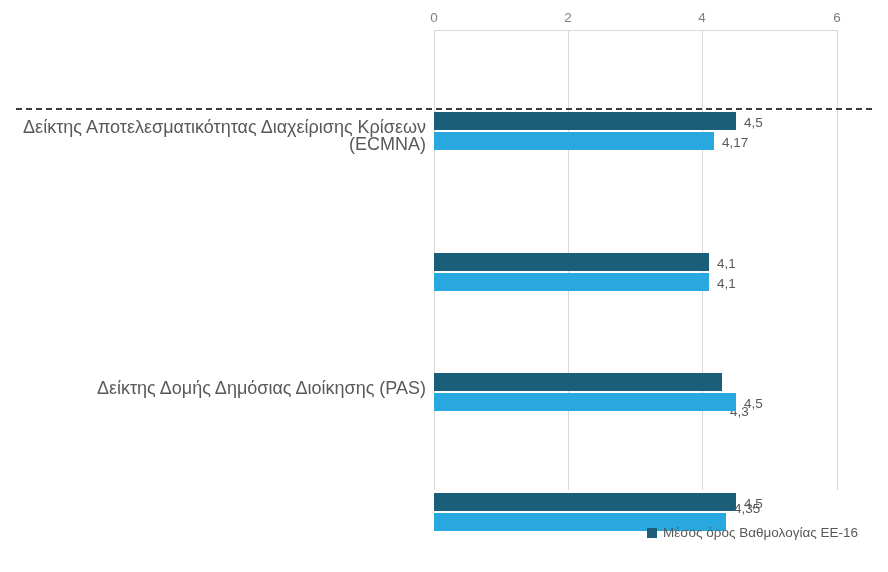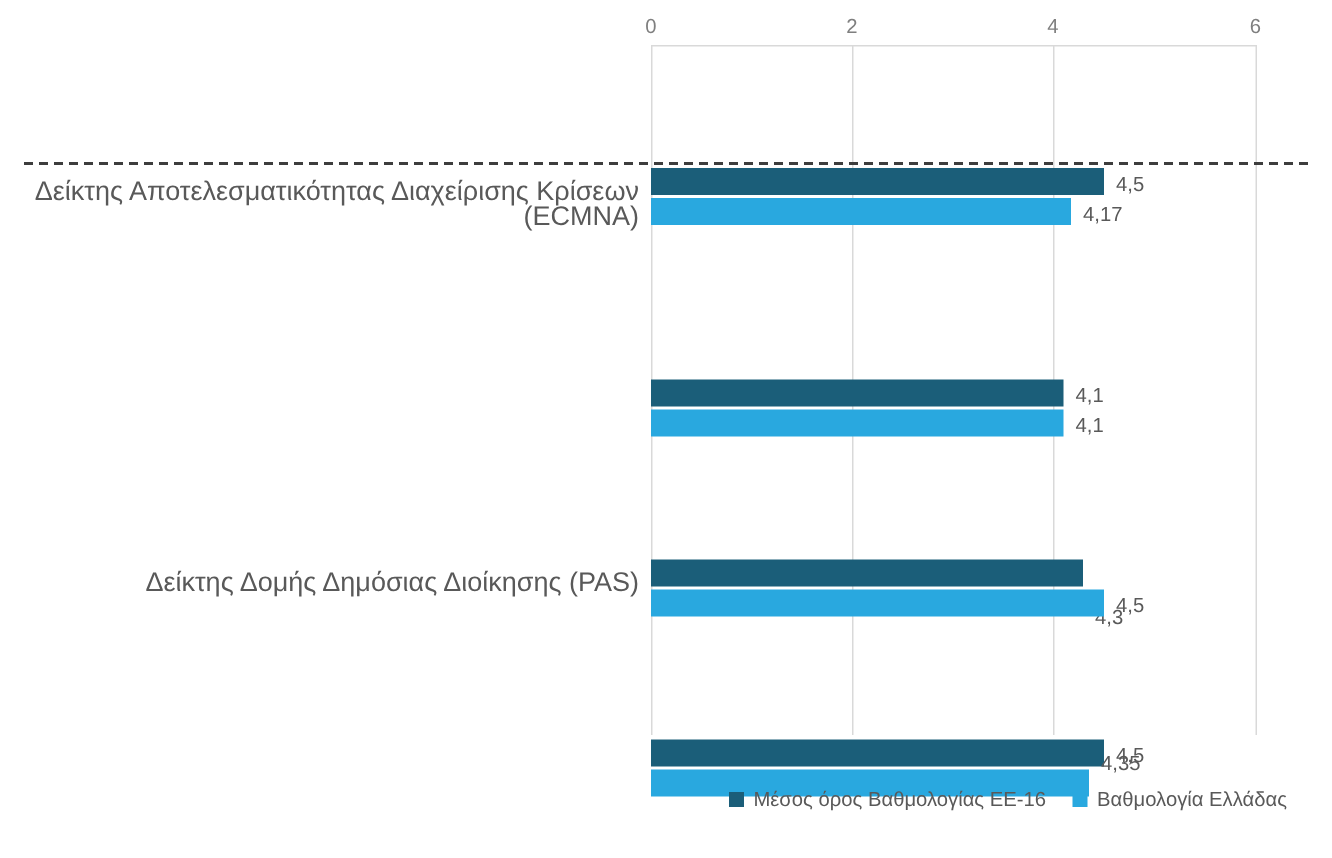--- a/index.html
+++ b/index.html
@@ -181,19 +181,15 @@
     
     
     
   </div>
 
   <div class="legend">
     <div class="legend-item">
       <span class="legend-swatch eu"></span>
       <span>Μέσος όρος Βαθμολογίας ΕΕ-16</span>
     </div>
-    <div class="legend-item">
-      <span class="legend-swatch gr"></span>
-      <span>Βαθμολογία Ελλάδας</span>
-    </div>
   </div>
 
 </div>
 
 </body></html>

